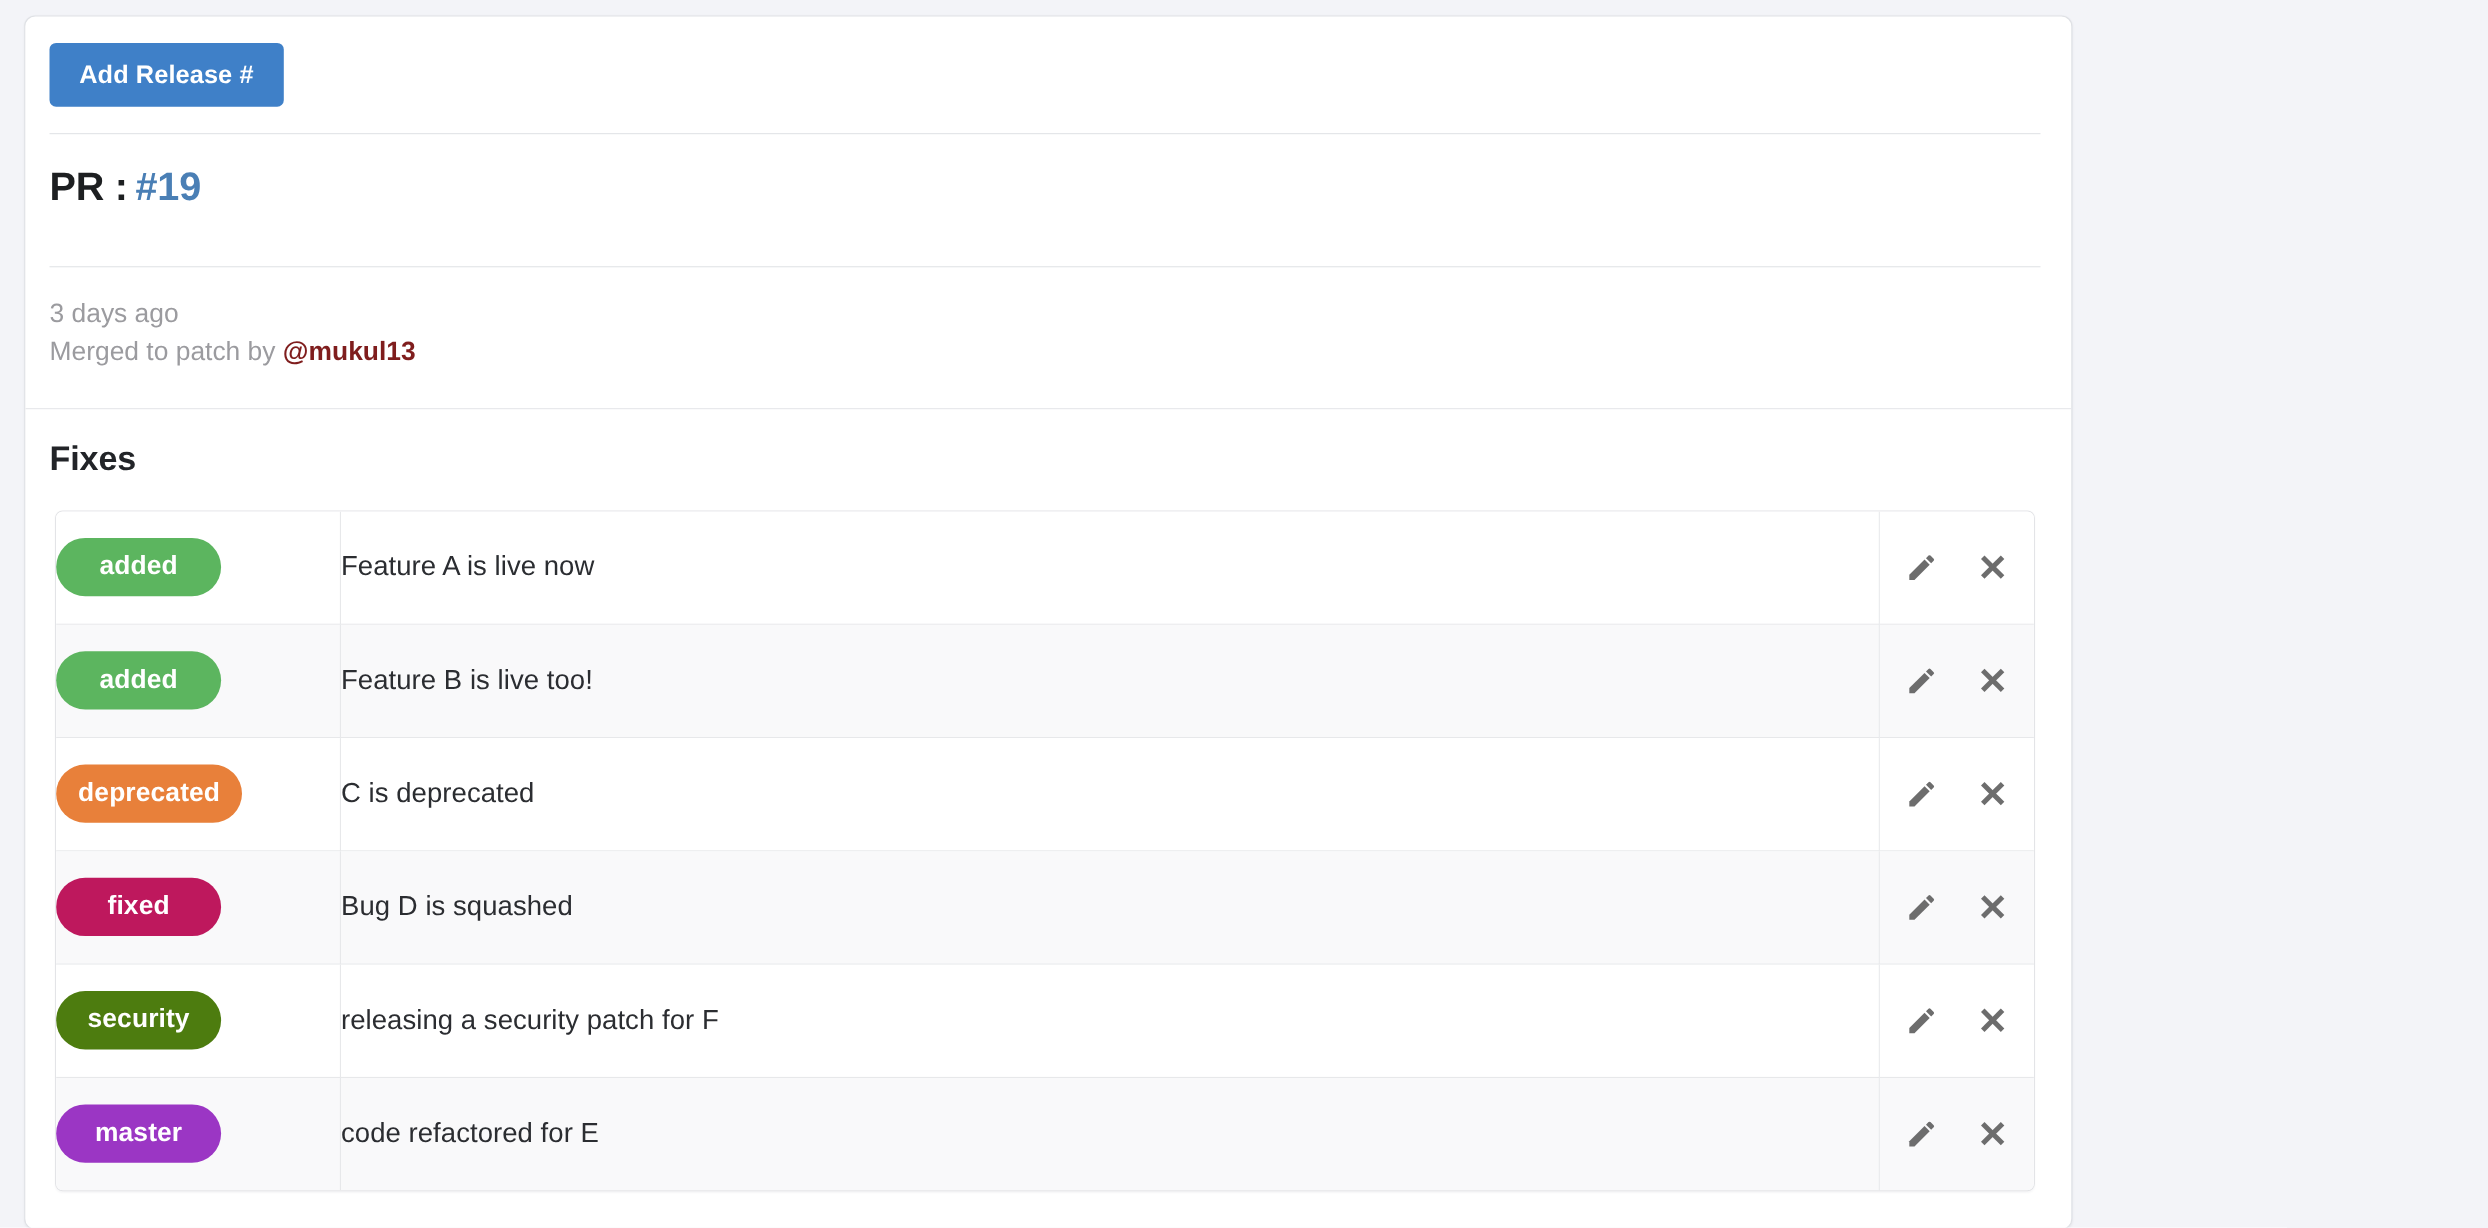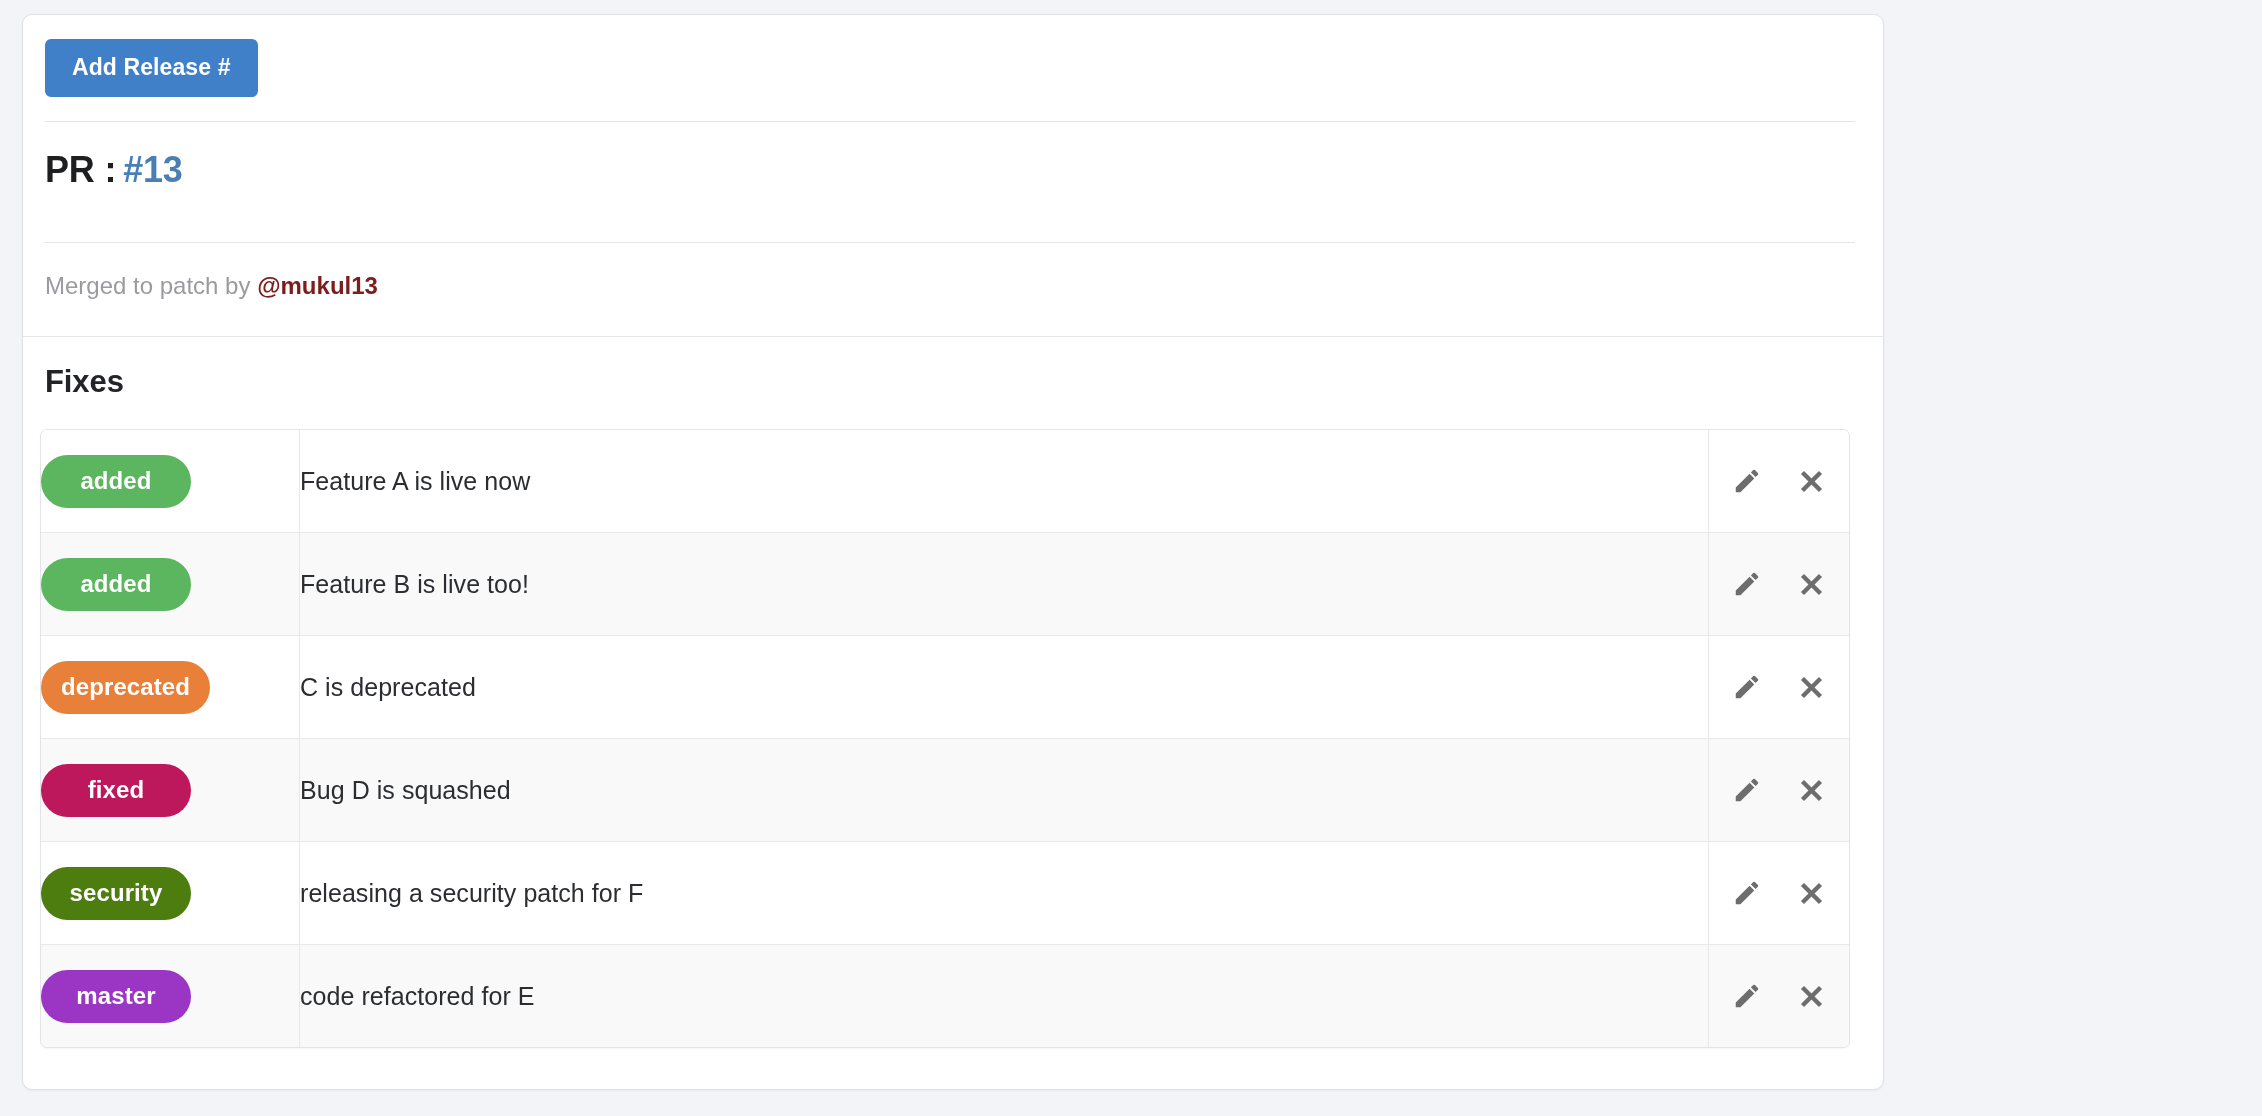--- a/index.html
+++ b/index.html
@@ -98,21 +98,21 @@
   .section-title {
     margin: 0;
     padding: 27px 0 0 22px;
     font-size: 31px;
     font-weight: bold;
     color: #222428;
     letter-spacing: -0.1px;
   }
 
   .table-wrap {
-    margin: 29px 33px 34px 17px;
+    margin: 29px 33px 34px 27px;
   }
   table.fixes {
     width: 100%;
     border-collapse: separate;
     border-spacing: 0;
     border: 1px solid #e3e4e7;
     border-radius: 7px;
     overflow: hidden;
     background: #ffffff;
     box-shadow: 0 1px 2px rgba(16,24,40,0.04);
@@ -183,26 +183,27 @@
 <div class="page">
   <div class="card">
 
     <div class="toolbar">
       <button class="btn-primary">Add Release #</button>
     </div>
 
     <div class="rule-inset"></div>
 
     <h1 class="pr-title">
-      <span>PR :</span><a class="pr-num" href="#">#13</a>
+      <span>PR :</span><a class="pr-num" href="#">#19</a>
     </h1>
 
     <div class="rule-inset"></div>
 
     <div class="meta">
+      <span class="meta-line">3 days ago</span>
       <span class="meta-line"><span>Merged to patch by </span><span class="user">@mukul13</span></span>
     </div>
 
     <div class="rule-full"></div>
 
     <h2 class="section-title">Fixes</h2>
 
     <div class="table-wrap">
       <table class="fixes">
         <tbody id="fixes-body">

